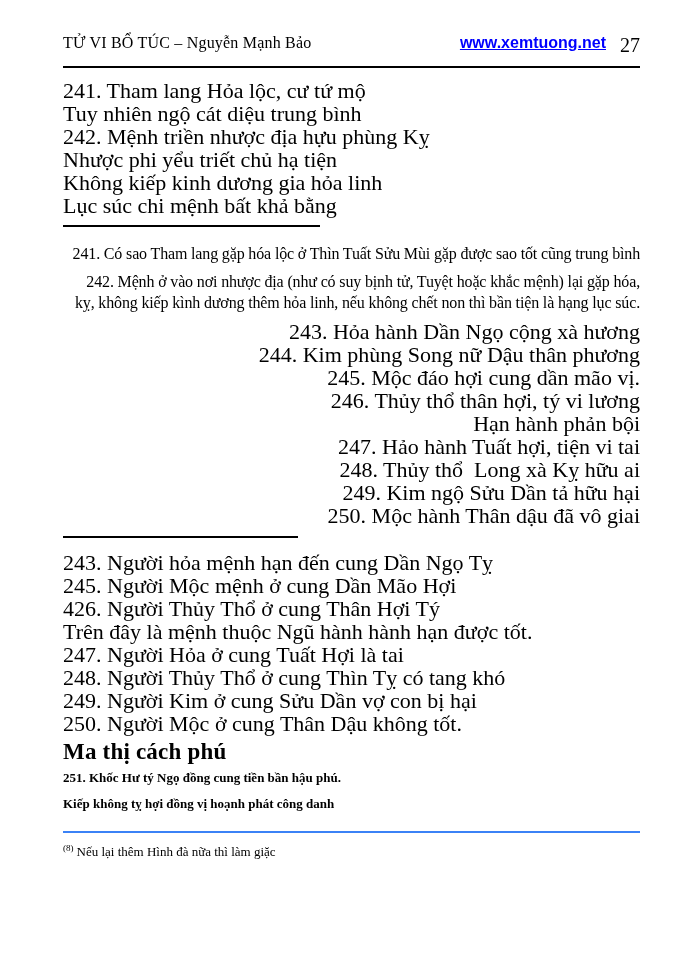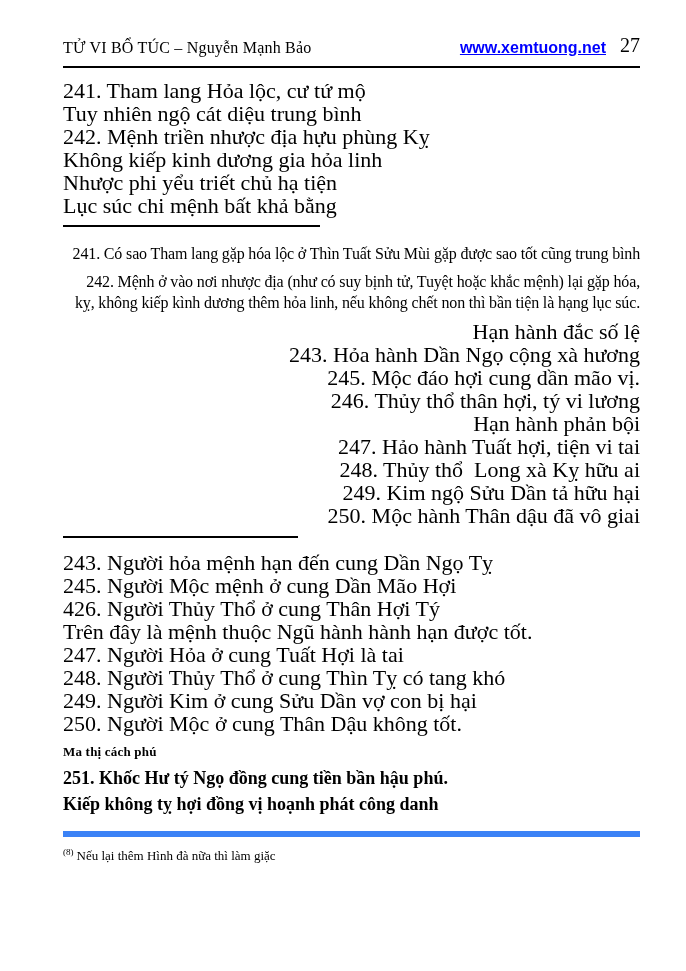--- a/index.html
+++ b/index.html
@@ -15,21 +15,21 @@
     padding:34px 46px 16px 63px;
   }
   
   .header{
     display:flex;
     justify-content:space-between;
     align-items:baseline;
     font-size:16px;
   }
   .book-title{letter-spacing:0.2px;}
-  .header-right{display:flex;align-items:flex-end;gap:14px;}
+  .header-right{display:flex;align-items:flex-start;gap:14px;}
   .site-link{
     font-family:"Liberation Sans", sans-serif;
     font-weight:bold;
     font-size:16px;
     text-decoration:underline;
     cursor:pointer;
   }
   .page-num{font-size:20px;}
   .rule{border-top:2px solid #000;height:0;}
   .header-rule{margin-top:9px;}
@@ -49,34 +49,34 @@
     margin:0 0 7px 0;
     font-size:16px;
     line-height:21px;
     letter-spacing:-0.15px;
   }
   .interpretation{margin-top:13px;}
   
   .ma-thi{margin-top:4px;}
   .ma-thi-heading{
     margin:0;
-    font-size:13px;
+    font-size:23px;
     font-weight:bold;
     line-height:26px;
     letter-spacing:0.2px;
   }
   .bold-line{
     margin:0;
-    font-size:18px;
+    font-size:13px;
     font-weight:bold;
     line-height:26px;
     white-space:pre-wrap;
   }
   
-  .footnote-block{margin-top:14px;border-top:6px solid #3b82f6;padding-top:7px;}
+  .footnote-block{margin-top:14px;border-top:2px solid #3b82f6;padding-top:7px;}
   .footnote-text{font-size:13px;line-height:17px;}
   .footnote-marker{font-size:9px;vertical-align:super;margin-right:3px;}
 </style>
 </head>
 <body>
 
 <div class="page">
 
   <div class="header">
     <span class="book-title">TỬ VI BỔ TÚC – Nguyễn Mạnh Bảo</span>
@@ -84,32 +84,32 @@
       <a class="site-link" href="#" style="color:#0000ff">www.xemtuong.net</a>
       <span class="page-num">27</span>
     </span>
   </div>
   <div class="rule header-rule"></div>
 
   <div class="verse">
     <p class="line">241. Tham lang Hỏa lộc, cư tứ mộ</p>
     <p class="line">Tuy nhiên ngộ cát diệu trung bình</p>
     <p class="line">242. Mệnh triền nhược địa hựu phùng Kỵ</p>
+    <p class="line">Nhược phi yểu triết chủ hạ tiện</p>
     <p class="line">Không kiếp kinh dương gia hỏa linh</p>
-    <p class="line">Nhược phi yểu triết chủ hạ tiện</p>
     <p class="line">Lục súc chi mệnh bất khả bằng</p>
   </div>
 
   <div class="rule rule-a"></div>
 
   <div class="explanation">
     <p class="para">241. Có sao Tham lang gặp hóa lộc ở Thìn Tuất Sửu Mùi gặp được sao tốt cũng trung bình</p>
     <p class="para">242. Mệnh ở vào nơi nhược địa (như có suy bịnh tử, Tuyệt hoặc khắc mệnh) lại gặp hóa, kỵ, không kiếp kình dương thêm hỏa linh, nếu không chết non thì bần tiện là hạng lục súc.</p>
-    <p class="line">Hạn hành đắc số lệ</p>
     <p class="line">243. Hỏa hành Dần Ngọ cộng xà hương</p>
+    <p class="line">244. Kim phùng Song nữ Dậu thân phương</p>
     <p class="line">245. Mộc đáo hợi cung dần mão vị.</p>
     <p class="line">246. Thủy thổ thân hợi, tý vi lương</p>
     <p class="line">Hạn hành phản bội</p>
     <p class="line">247. Hảo hành Tuất hợi, tiện vi tai</p>
     <p class="line">248. Thủy thổ  Long xà Kỵ hữu ai</p>
     <p class="line">249. Kim ngộ Sửu Dần tả hữu hại</p>
     <p class="line">250. Mộc hành Thân dậu đã vô giai</p>
   </div>
 
   <div class="rule rule-b"></div>

